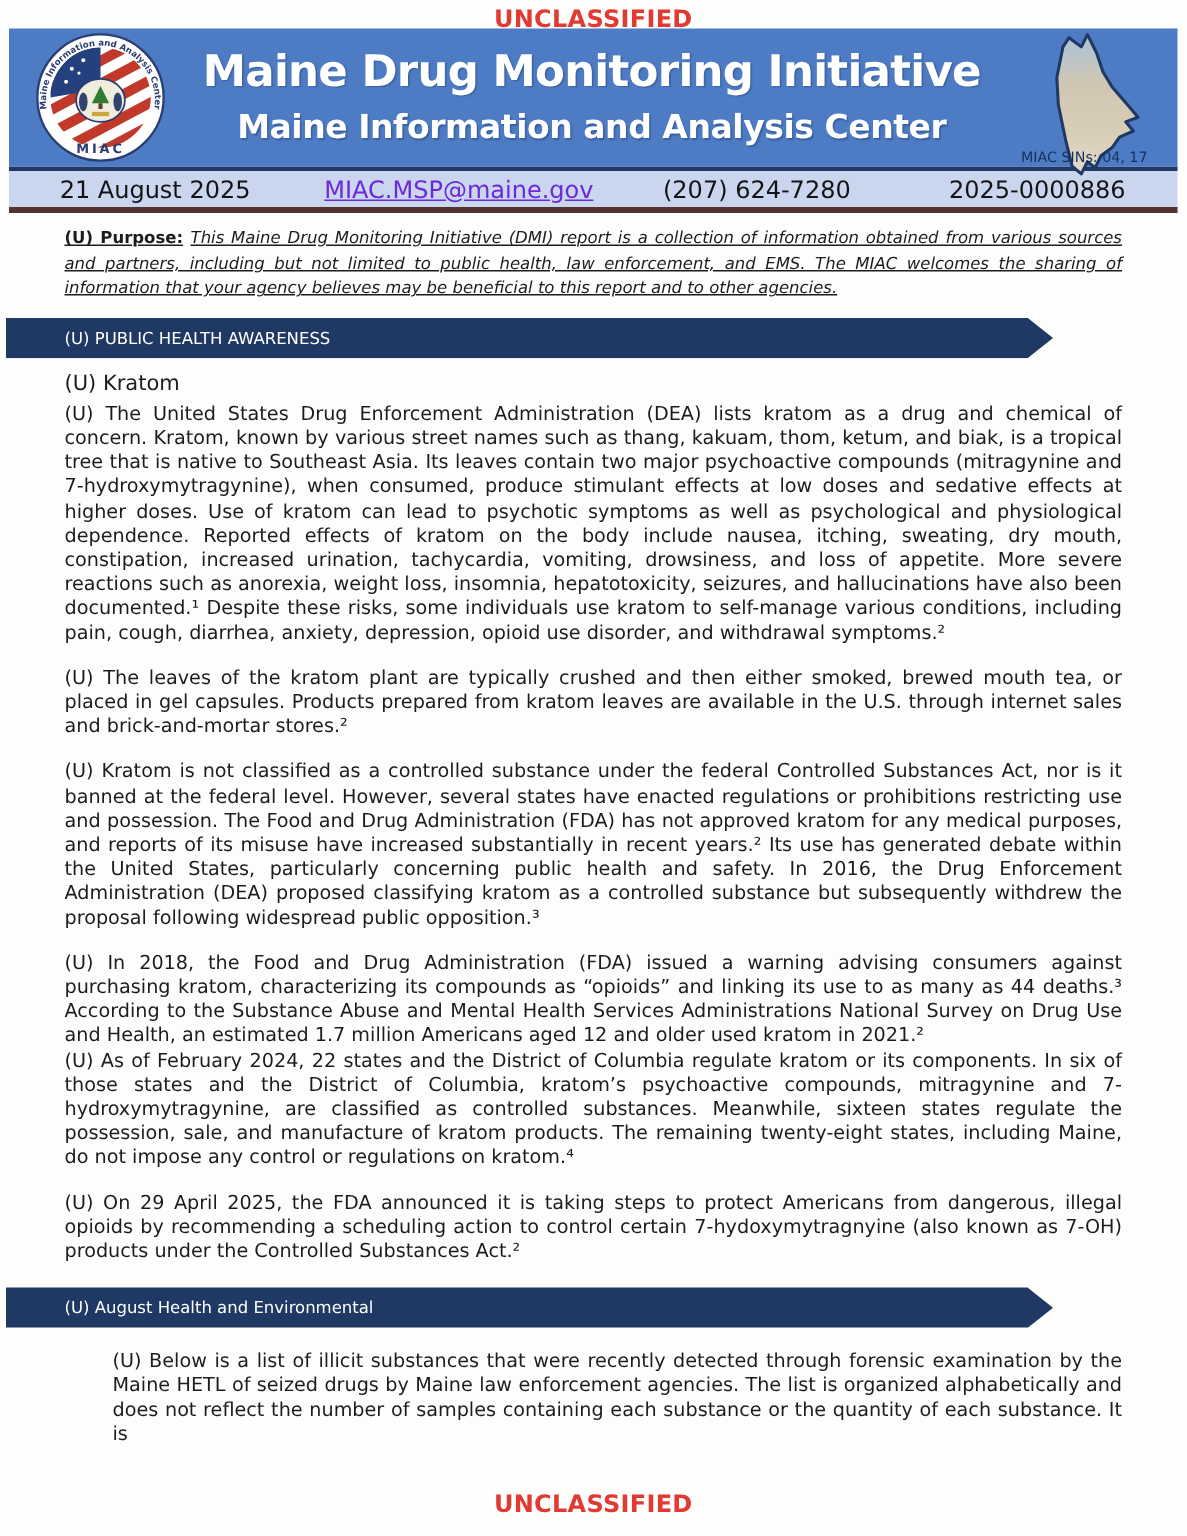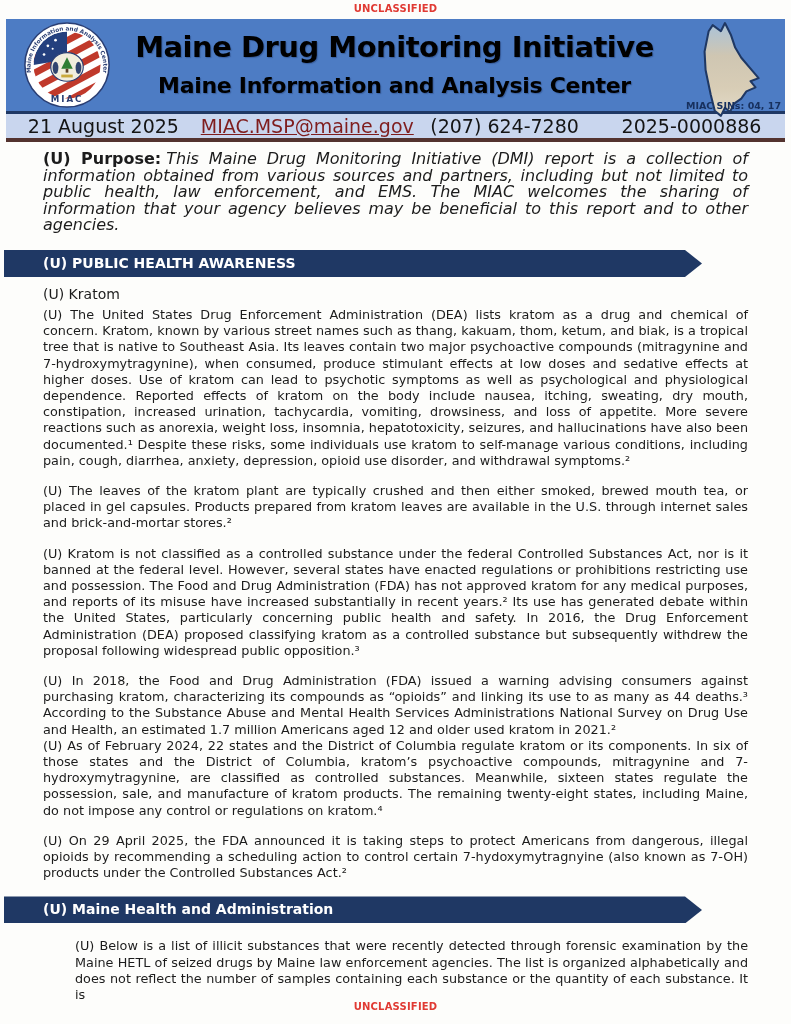--- a/index.html
+++ b/index.html
@@ -7,21 +7,21 @@
     margin: 0; padding: 0;
     width: 791px; height: 1024px;
     background: #fdfdfb;
     font-family: "DejaVu Sans", "Liberation Sans", sans-serif;
     color: #1c1c1c;
     position: relative;
     overflow: hidden;
   }
   .classification {
     text-align: center;
-    font-size: 10px;
+    font-size: 16px;
     font-weight: bold;
     color: #e03a33;
     letter-spacing: 0.2px;
   }
   .classification.top { padding-top: 3px; height: 19px; }
   .classification.bottom {
     position: absolute; bottom: 12px; left: 0; right: 0;
   }
   
   .header {
@@ -30,21 +30,21 @@
     background: #4d7cc4;
     position: relative;
     display: flex;
     align-items: center;
     padding: 4px 10px 4px 14px;
   }
   .logo-wrap { width: 94px; flex: 0 0 94px; display: flex; align-items: center; justify-content: center; }
   .titles {
     flex: 1;
     text-align: center;
-    color: #000000;
+    color: #ffffff;
     padding-right: 4px;
   }
   .titles .title {
     font-size: 29px;
     font-weight: bold;
     letter-spacing: -0.5px;
     line-height: 34px;
     text-shadow: 1px 1px 1px rgba(20,40,90,0.35);
     white-space: nowrap;
   }
@@ -54,67 +54,68 @@
     letter-spacing: -0.3px;
     line-height: 28px;
     margin-top: 8px;
     text-shadow: 1px 1px 1px rgba(20,40,90,0.35);
     white-space: nowrap;
   }
   .map-wrap { width: 96px; flex: 0 0 96px; position: relative; height: 100%; }
   .map-wrap svg { position: absolute; top: -4px; right: 2px; }
   .sins {
     position: absolute;
-    right: 4px; bottom: 0px;
+    right: 20px; bottom: 0px;
     font-size: 9.5px;
-    font-weight: bold;
+    font-weight: normal;
     color: #17305e;
     white-space: nowrap;
   }
   
   .infobar {
     margin: 0 6px;
     background: #c9d6ee;
     border-top: 3px solid #1f3864;
     border-bottom: 4px solid #53332f;
     display: flex;
     align-items: center;
     height: 31px;
-    font-size: 19px;
+    font-size: 16px;
     color: #141414;
   }
   .infobar .cell { text-align: center; }
   .infobar .c1 { width: 25%; }
   .infobar .c2 { width: 27%; }
   .infobar .c3 { width: 24%; }
   .infobar .c4 { width: 24%; }
   .infobar a.email {
-    color: #7f1d1d;
+    color: #6d28d9;
     text-decoration: underline;
     cursor: pointer;
   }
   
   .content { margin: 0 43px; }
   .purpose {
     margin-top: 9px;
-    font-size: 16px;
+    font-size: 11px;
     line-height: 16.6px;
     text-align: justify;
+    text-decoration: underline;
   }
   .purpose .purpose-label { font-weight: bold; margin-right: 5px; }
   .purpose .purpose-text { font-style: italic; }
   .banner {
     margin-left: 4px;
     margin-top: 5px;
     width: 698px;
     height: 27px;
     background: #1f3864;
     color: #ffffff;
-    font-size: 14px;
-    font-weight: bold;
+    font-size: 11px;
+    font-weight: normal;
     line-height: 27px;
     padding-left: 39px;
     clip-path: polygon(0 0, calc(100% - 17px) 0, 100% 50%, calc(100% - 17px) 100%, 0 100%);
   }
   .banner.second { margin-top: 15px; }
   .section-heading {
     margin: 9px 0 5px 0;
     font-size: 14px;
     font-weight: normal;
   }
@@ -206,19 +207,19 @@
 <div class="content">
   <div class="section-heading">(U) Kratom</div>
   <p class="para first">(U) The United States Drug Enforcement Administration (DEA) lists kratom as a drug and chemical of concern. Kratom, known by various street names such as thang, kakuam, thom, ketum, and biak, is a tropical tree that is native to Southeast Asia. Its leaves contain two major psychoactive compounds (mitragynine and 7-hydroxymytragynine), when consumed, produce stimulant effects at low doses and sedative effects at higher doses. Use of kratom can lead to psychotic symptoms as well as psychological and physiological dependence. Reported effects of kratom on the body include nausea, itching, sweating, dry mouth, constipation, increased urination, tachycardia, vomiting, drowsiness, and loss of appetite. More severe reactions such as anorexia, weight loss, insomnia, hepatotoxicity, seizures, and hallucinations have also been documented.¹ Despite these risks, some individuals use kratom to self-manage various conditions, including pain, cough, diarrhea, anxiety, depression, opioid use disorder, and withdrawal symptoms.²</p>
   <p class="para">(U) The leaves of the kratom plant are typically crushed and then either smoked, brewed mouth tea, or placed in gel capsules. Products prepared from kratom leaves are available in the U.S. through internet sales and brick-and-mortar stores.²</p>
   <p class="para">(U) Kratom is not classified as a controlled substance under the federal Controlled Substances Act, nor is it banned at the federal level. However, several states have enacted regulations or prohibitions restricting use and possession. The Food and Drug Administration (FDA) has not approved kratom for any medical purposes, and reports of its misuse have increased substantially in recent years.² Its use has generated debate within the United States, particularly concerning public health and safety. In 2016, the Drug Enforcement Administration (DEA) proposed classifying kratom as a controlled substance but subsequently withdrew the proposal following widespread public opposition.³</p>
   <p class="para joined">(U) In 2018, the Food and Drug Administration (FDA) issued a warning advising consumers against purchasing kratom, characterizing its compounds as “opioids” and linking its use to as many as 44 deaths.³ According to the Substance Abuse and Mental Health Services Administrations National Survey on Drug Use and Health, an estimated 1.7 million Americans aged 12 and older used kratom in 2021.²</p>
   <p class="para">(U) As of February 2024, 22 states and the District of Columbia regulate kratom or its components. In six of those states and the District of Columbia, kratom’s psychoactive compounds, mitragynine and 7-hydroxymytragynine, are classified as controlled substances. Meanwhile, sixteen states regulate the possession, sale, and manufacture of kratom products. The remaining twenty-eight states, including Maine, do not impose any control or regulations on kratom.⁴</p>
   <p class="para">(U) On 29 April 2025, the FDA announced it is taking steps to protect Americans from dangerous, illegal opioids by recommending a scheduling action to control certain 7-hydoxymytragnyine (also known as 7-OH) products under the Controlled Substances Act.²</p>
 </div>
 
-<div class="banner second">(U) Maine Health and Administration</div>
+<div class="banner second">(U) August Health and Environmental</div>
 
 <div class="content">
   <p class="para after-banner">(U) Below is a list of illicit substances that were recently detected through forensic examination by the Maine HETL of seized drugs by Maine law enforcement agencies. The list is organized alphabetically and does not reflect the number of samples containing each substance or the quantity of each substance. It is</p>
 </div>
 
 <div class="classification bottom">UNCLASSIFIED</div>
 
 </body></html>

